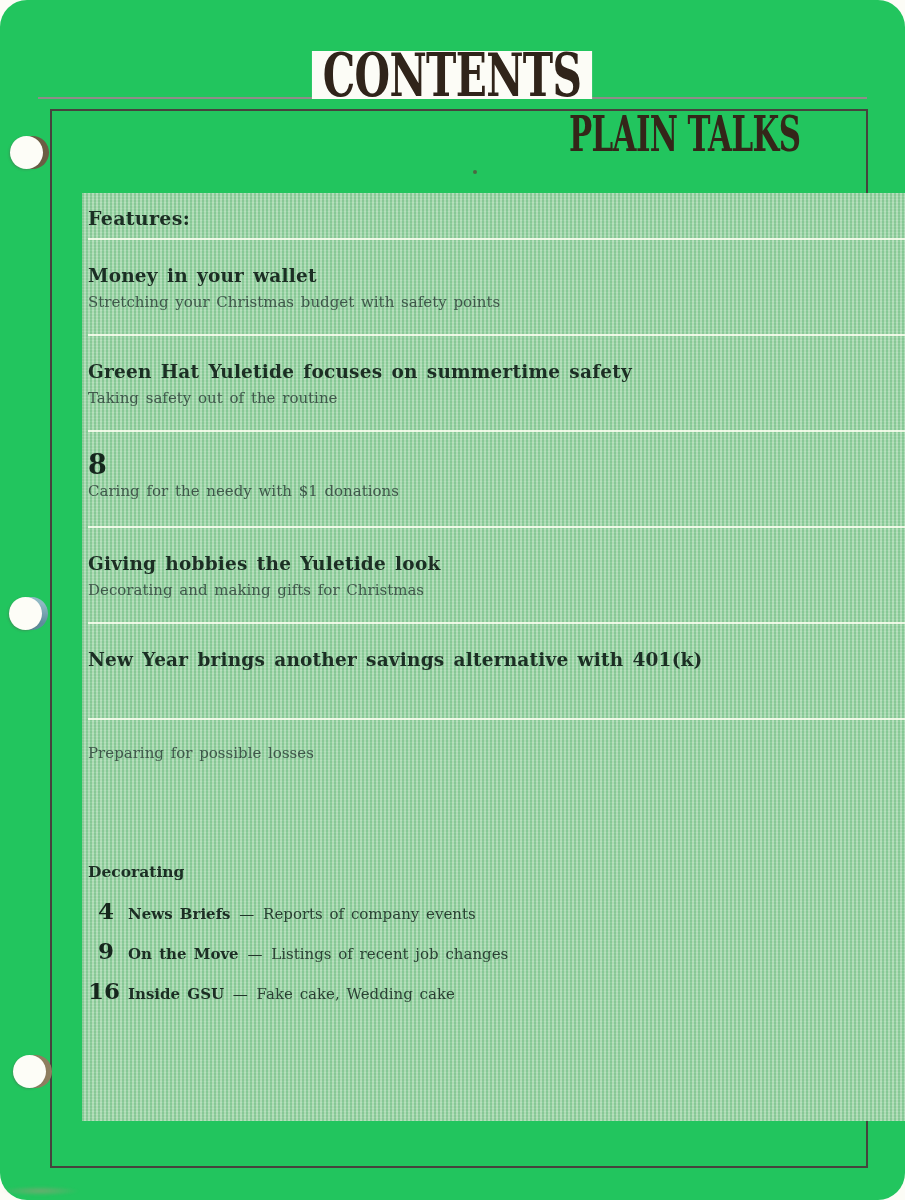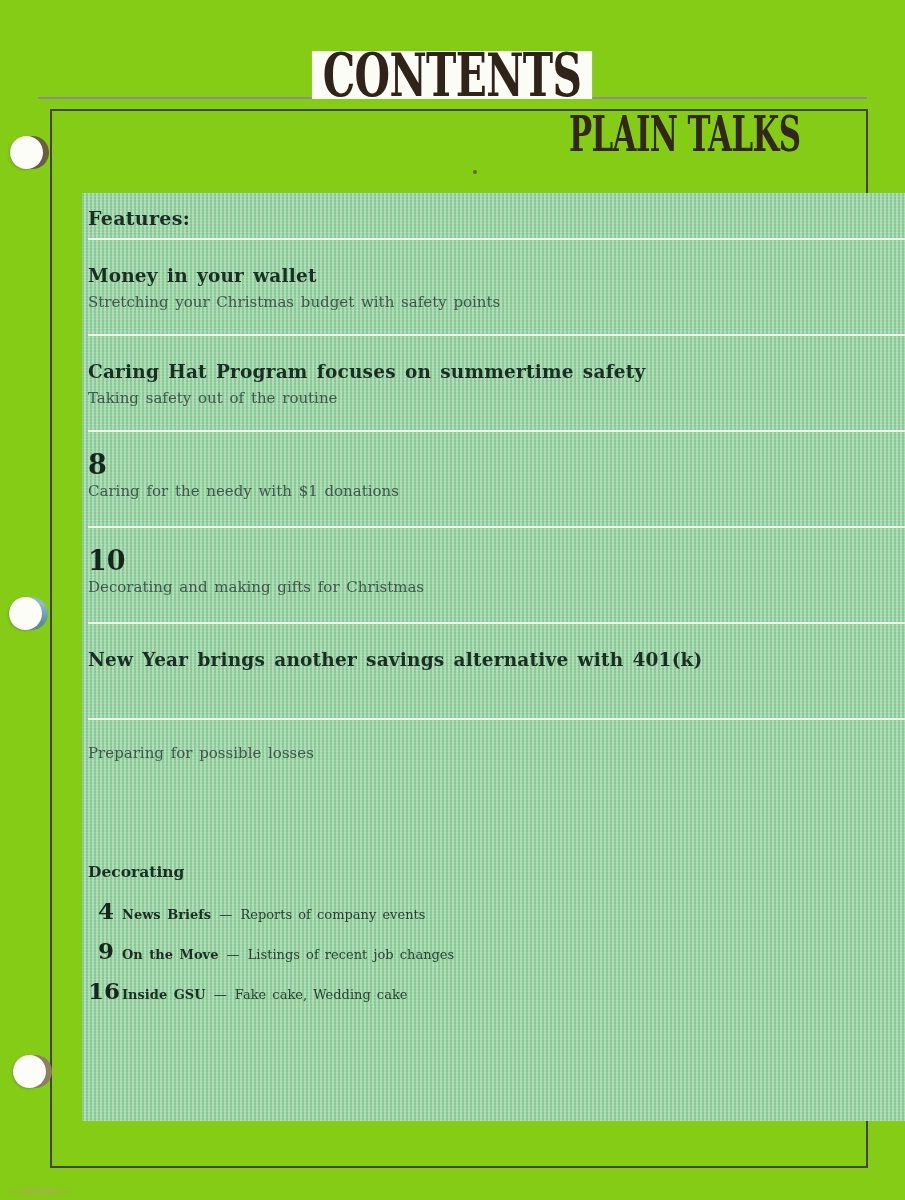--- a/index.html
+++ b/index.html
@@ -2,21 +2,21 @@
 <html><head>
 <meta charset="utf-8">
 <style>
   html,body{margin:0;padding:0;}
   body{
     width:905px;height:1200px;
     background:#fcfcf6;
     font-family:"DejaVu Serif","Liberation Serif",serif;
     position:relative;overflow:hidden;
   }
-  .page{position:absolute;inset:0;background:#84cc16;}
+  .page{position:absolute;inset:0;background:#22c55e;border-radius:27px;}
 
   
   .masthead-rule{
     position:absolute;left:38px;right:38px;top:97px;height:2px;
     background:#8f8d89;
   }
   .contents-title{
     position:absolute;left:0;right:0;top:51px;margin:0;
     text-align:center;z-index:2;font-weight:normal;
   }
@@ -101,21 +101,21 @@
     font-weight:700;font-size:15.5px;line-height:20px;
     color:#1c2e24;word-spacing:1.5px;
   }
   .dept-row{
     display:flex;align-items:baseline;margin-top:15px;height:25px;
   }
   .d-page{
     width:26px;text-align:right;flex:0 0 26px;
     font-weight:700;font-size:23px;color:#16261d;
   }
-  .d-text{margin-left:8px;font-size:13px;color:#2a4033;word-spacing:2px;}
+  .d-text{margin-left:14px;font-size:15px;color:#2a4033;word-spacing:2px;}
   .d-name{font-weight:700;color:#1c2e24;}
   .d-dash{color:#1c2e24;padding:0 2px;}
 
   
   .smudge{
     position:absolute;left:0;bottom:4px;width:80px;height:10px;
     background:radial-gradient(ellipse at center,rgba(215,140,140,.4),rgba(215,140,140,0) 70%);
     filter:blur(1px);
   }
 </style>
@@ -145,35 +145,36 @@
     <div class="feature">
       <div class="feature-top">
         <span class="f-title">Money in your wallet</span>
         <span class="f-page">5</span>
       </div>
       <div class="f-sub">Stretching your Christmas budget with safety points</div>
     </div>
 
     <div class="feature">
       <div class="feature-top">
-        <span class="f-title">Caring Hat Program focuses on summertime safety</span>
+        <span class="f-title">Green Hat Yuletide focuses on summertime safety</span>
         <span class="f-page">6</span>
       </div>
       <div class="f-sub">Taking safety out of the routine</div>
     </div>
 
     <div class="feature">
       <div class="feature-top">
         <span class="f-page">8</span>
       </div>
       <div class="f-sub">Caring for the needy with $1 donations</div>
     </div>
 
     <div class="feature">
       <div class="feature-top">
+        <span class="f-title">Giving hobbies the Yuletide look</span>
         <span class="f-page">10</span>
       </div>
       <div class="f-sub">Decorating and making gifts for Christmas</div>
     </div>
 
     <div class="feature">
       <div class="feature-top">
         <span class="f-title">New Year brings another savings alternative with 401(k)</span>
         <span class="f-page">12</span>
       </div>

